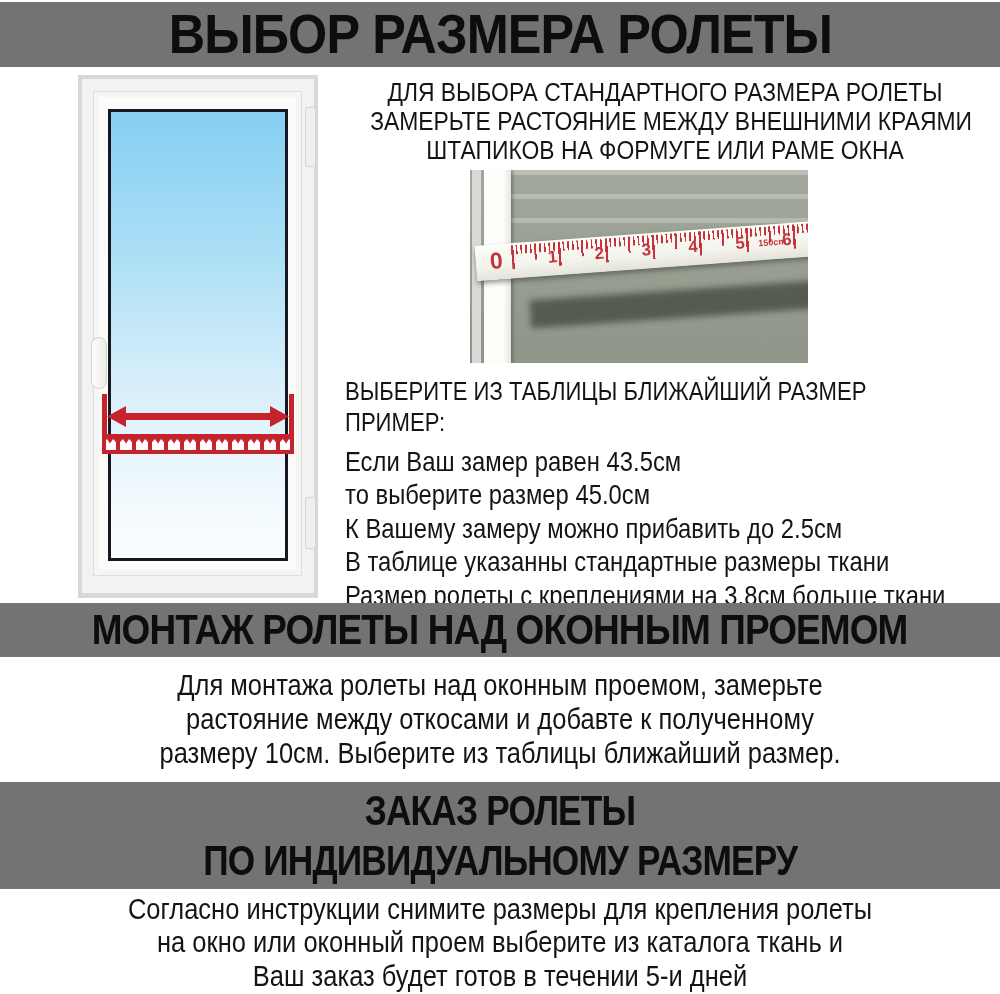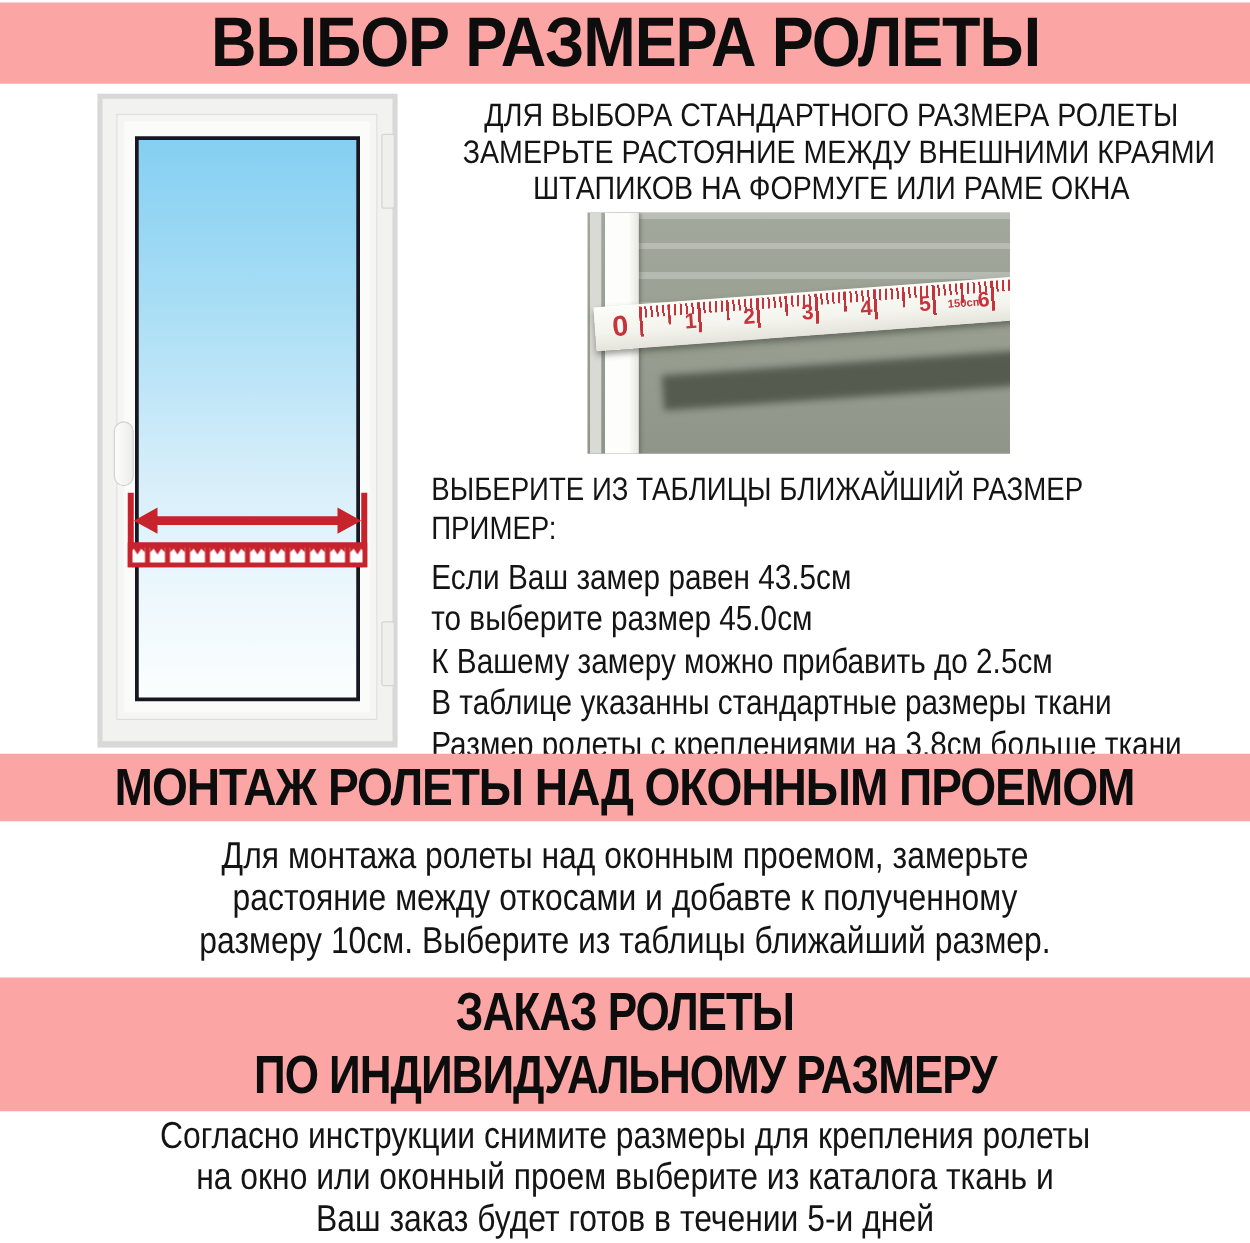--- a/index.html
+++ b/index.html
@@ -1,21 +1,21 @@
 <!DOCTYPE html>
 <html><head>
 <meta charset="utf-8">
 <style>
   * { margin:0; padding:0; box-sizing:border-box; }
   html,body { background:#ffffff; }
   body { font-family:"Liberation Sans", sans-serif; color:#141414; }
   .page { position:relative; width:1000px; height:994px; background:#fff; overflow:hidden; margin:0 auto; }
 
   
-  .banner { position:absolute; left:0; width:1000px; background:#fca5a5; display:flex; align-items:center; justify-content:center; flex-direction:column; }
+  .banner { position:absolute; left:0; width:1000px; background:#737373; display:flex; align-items:center; justify-content:center; flex-direction:column; }
   .banner .btxt { font-weight:700; color:#0d0d0d; white-space:nowrap; line-height:1.05; }
   #banner-top { top:2px; height:65px; }
   #banner-top .btxt { font-size:56px; transform:scaleX(.90); letter-spacing:-1px; }
   #banner-montage { top:603px; height:54px;text-align:center; }
   #banner-montage .btxt { font-size:42px; transform:scaleX(.88); letter-spacing:-1px; }
   #banner-custom { top:782px; height:107px; gap:4px; }
   #banner-custom .btxt { font-size:43px; transform:scaleX(.82); letter-spacing:-1px; }
 
   
   .intro { position:absolute; left:330px; top:78px; width:670px; text-align:center;

